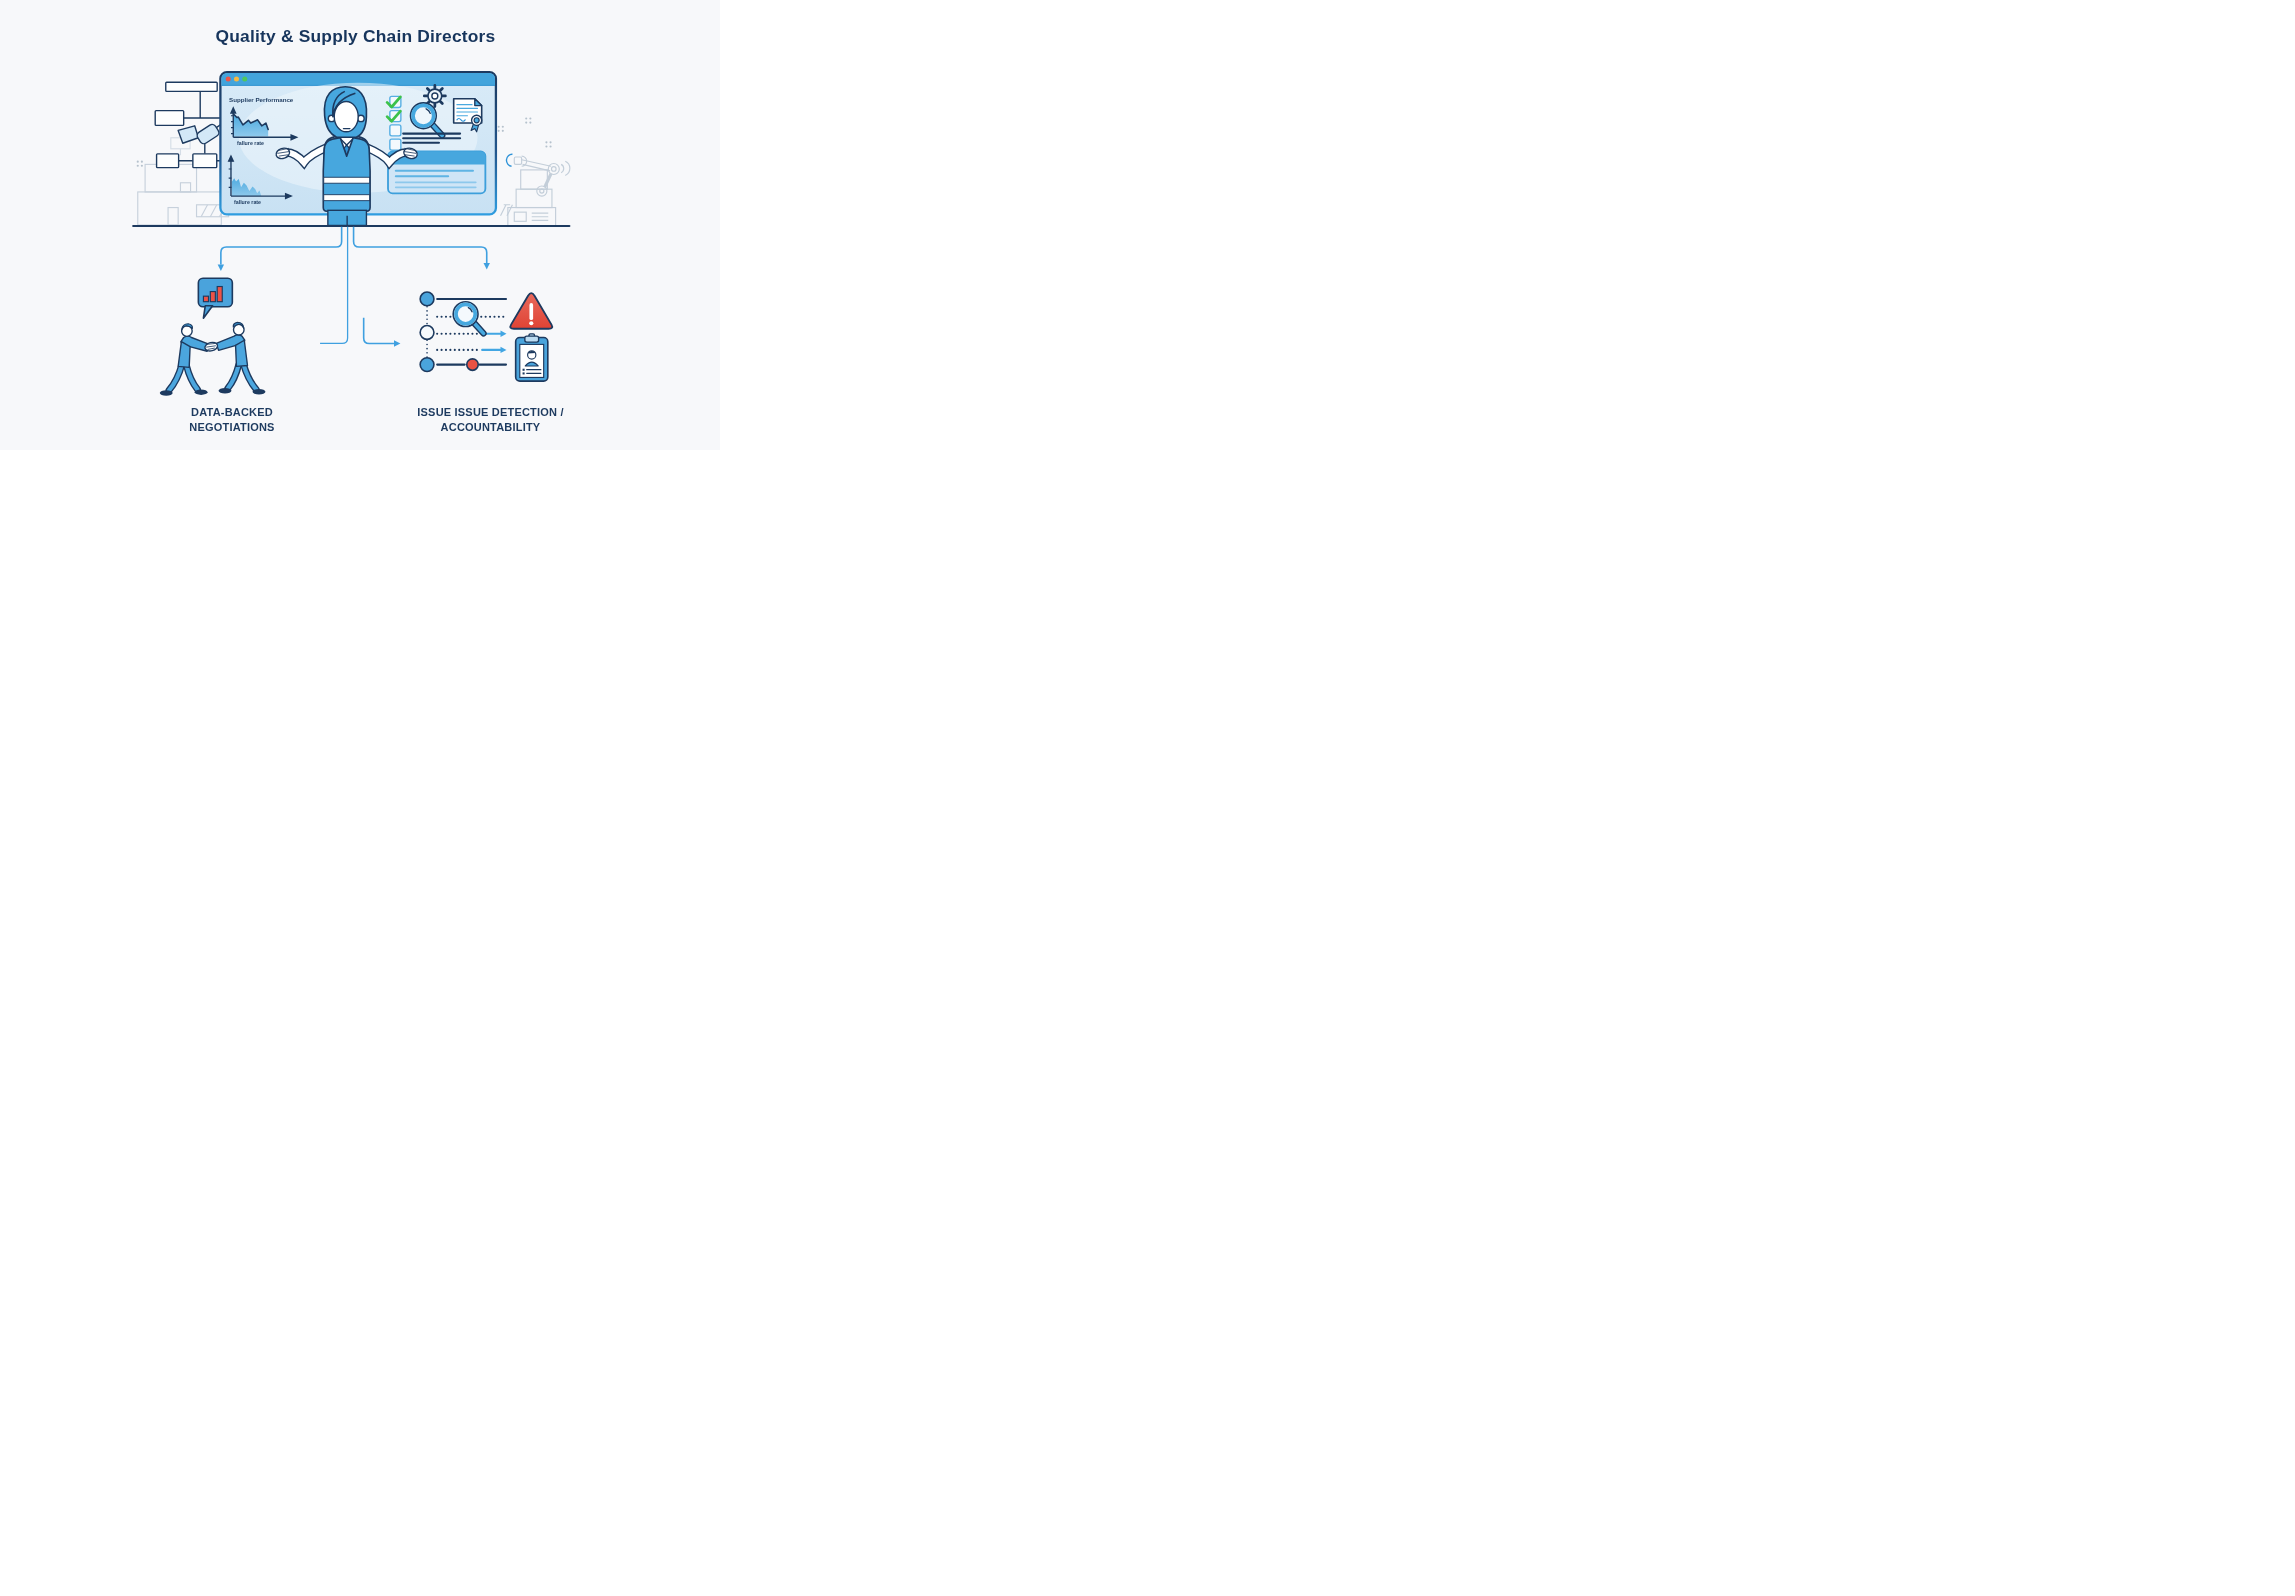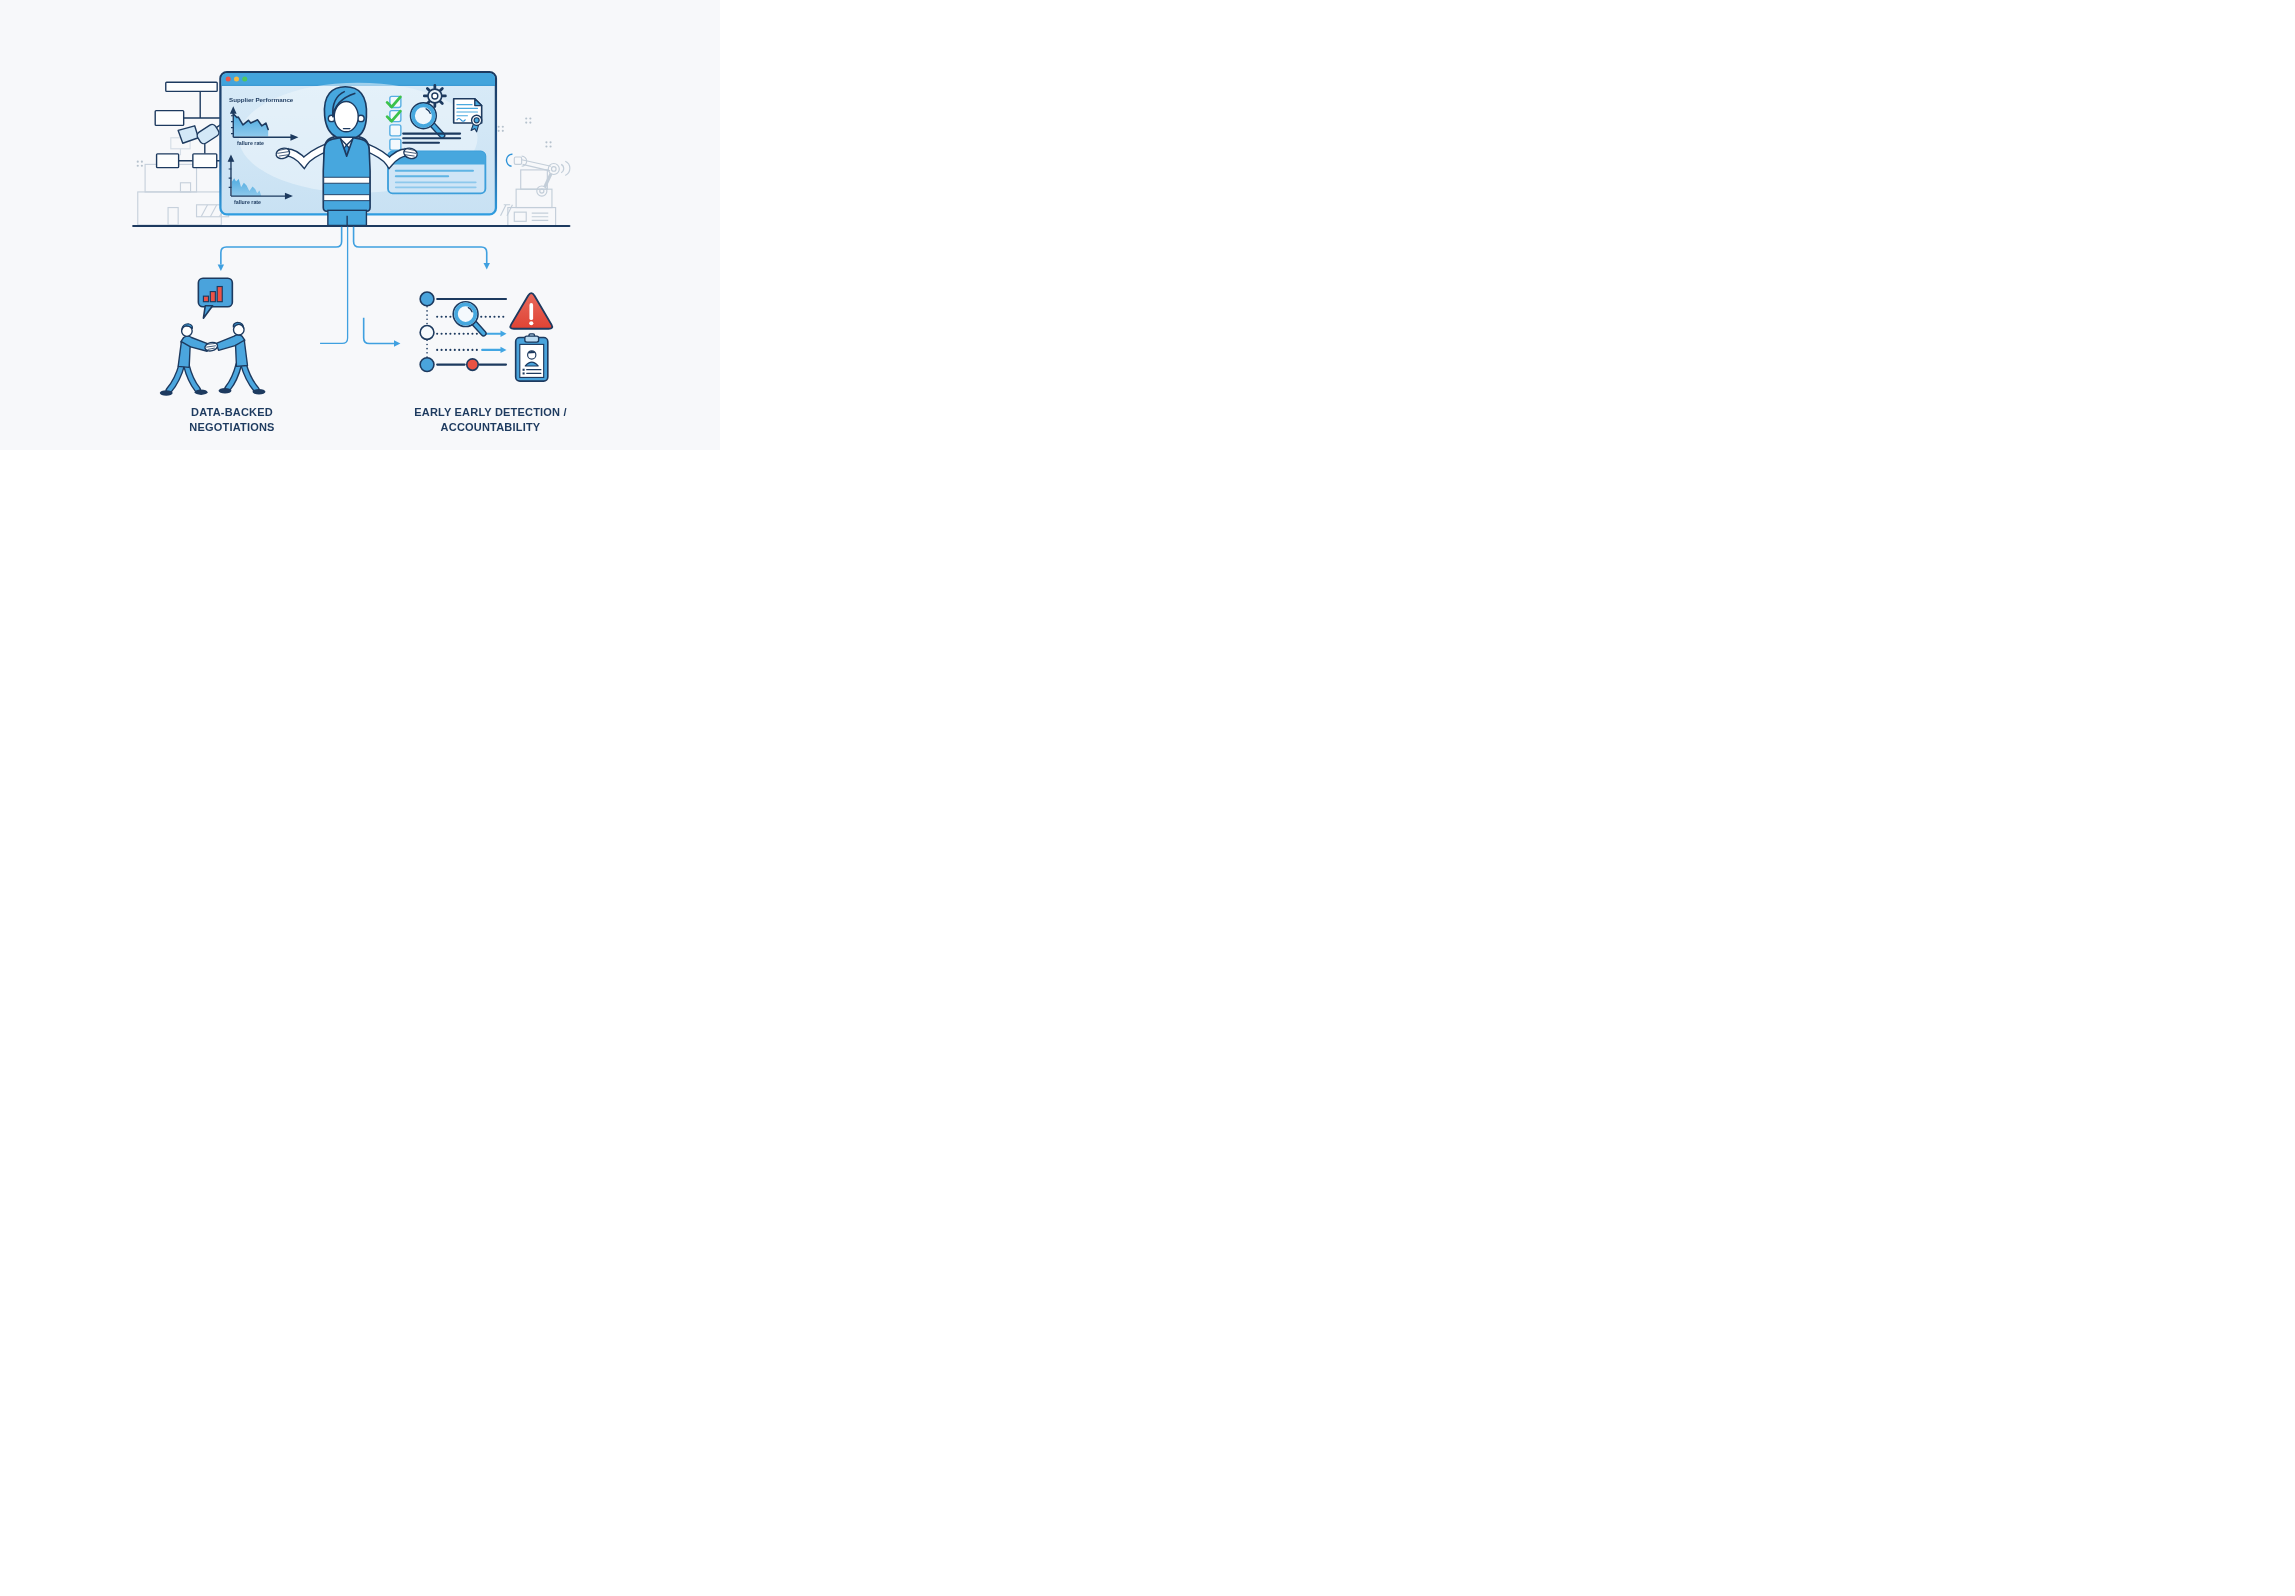--- a/index.html
+++ b/index.html
@@ -353,26 +353,27 @@
       <circle cx="1158" cy="773" r="9" fill="#ffffff" stroke="#1d3a5f" stroke-width="2.5"></circle>
       <path d="M1150,770 a9,9 0 0 1 16,-1" fill="#1d3a5f"></path>
       <path d="M1144,797 Q1158,780 1172,797 z" fill="#4aa4dc" stroke="#1d3a5f" stroke-width="2.5" stroke-linejoin="round"></path>
       <rect x="1138" y="803" width="4.5" height="4.5" fill="#1d3a5f"></rect>
       <rect x="1138" y="811" width="4.5" height="4.5" fill="#1d3a5f"></rect>
       <path d="M1147,805 H1178 M1147,813 H1178" stroke="#1d3a5f" stroke-width="2.5" stroke-linecap="round"></path>
     </g>
   </g>
 </svg>
 
+<div class="abs title">Quality &amp; Supply Chain Directors</div>
 <div class="abs chart-title">Supplier Performance</div>
 <div class="abs axis-label one">fallure rate</div>
 <div class="abs axis-label two">fallure rate</div>
 <div class="abs outcome left">
   <div>DATA-BACKED</div>
   <div>NEGOTIATIONS</div>
 </div>
 <div class="abs outcome right">
-  <div>EARLY EARLY DETECTION /</div>
+  <div>ISSUE ISSUE DETECTION /</div>
   <div>ACCOUNTABILITY</div>
 </div>
 
 </div>
 
 
 </body></html>

